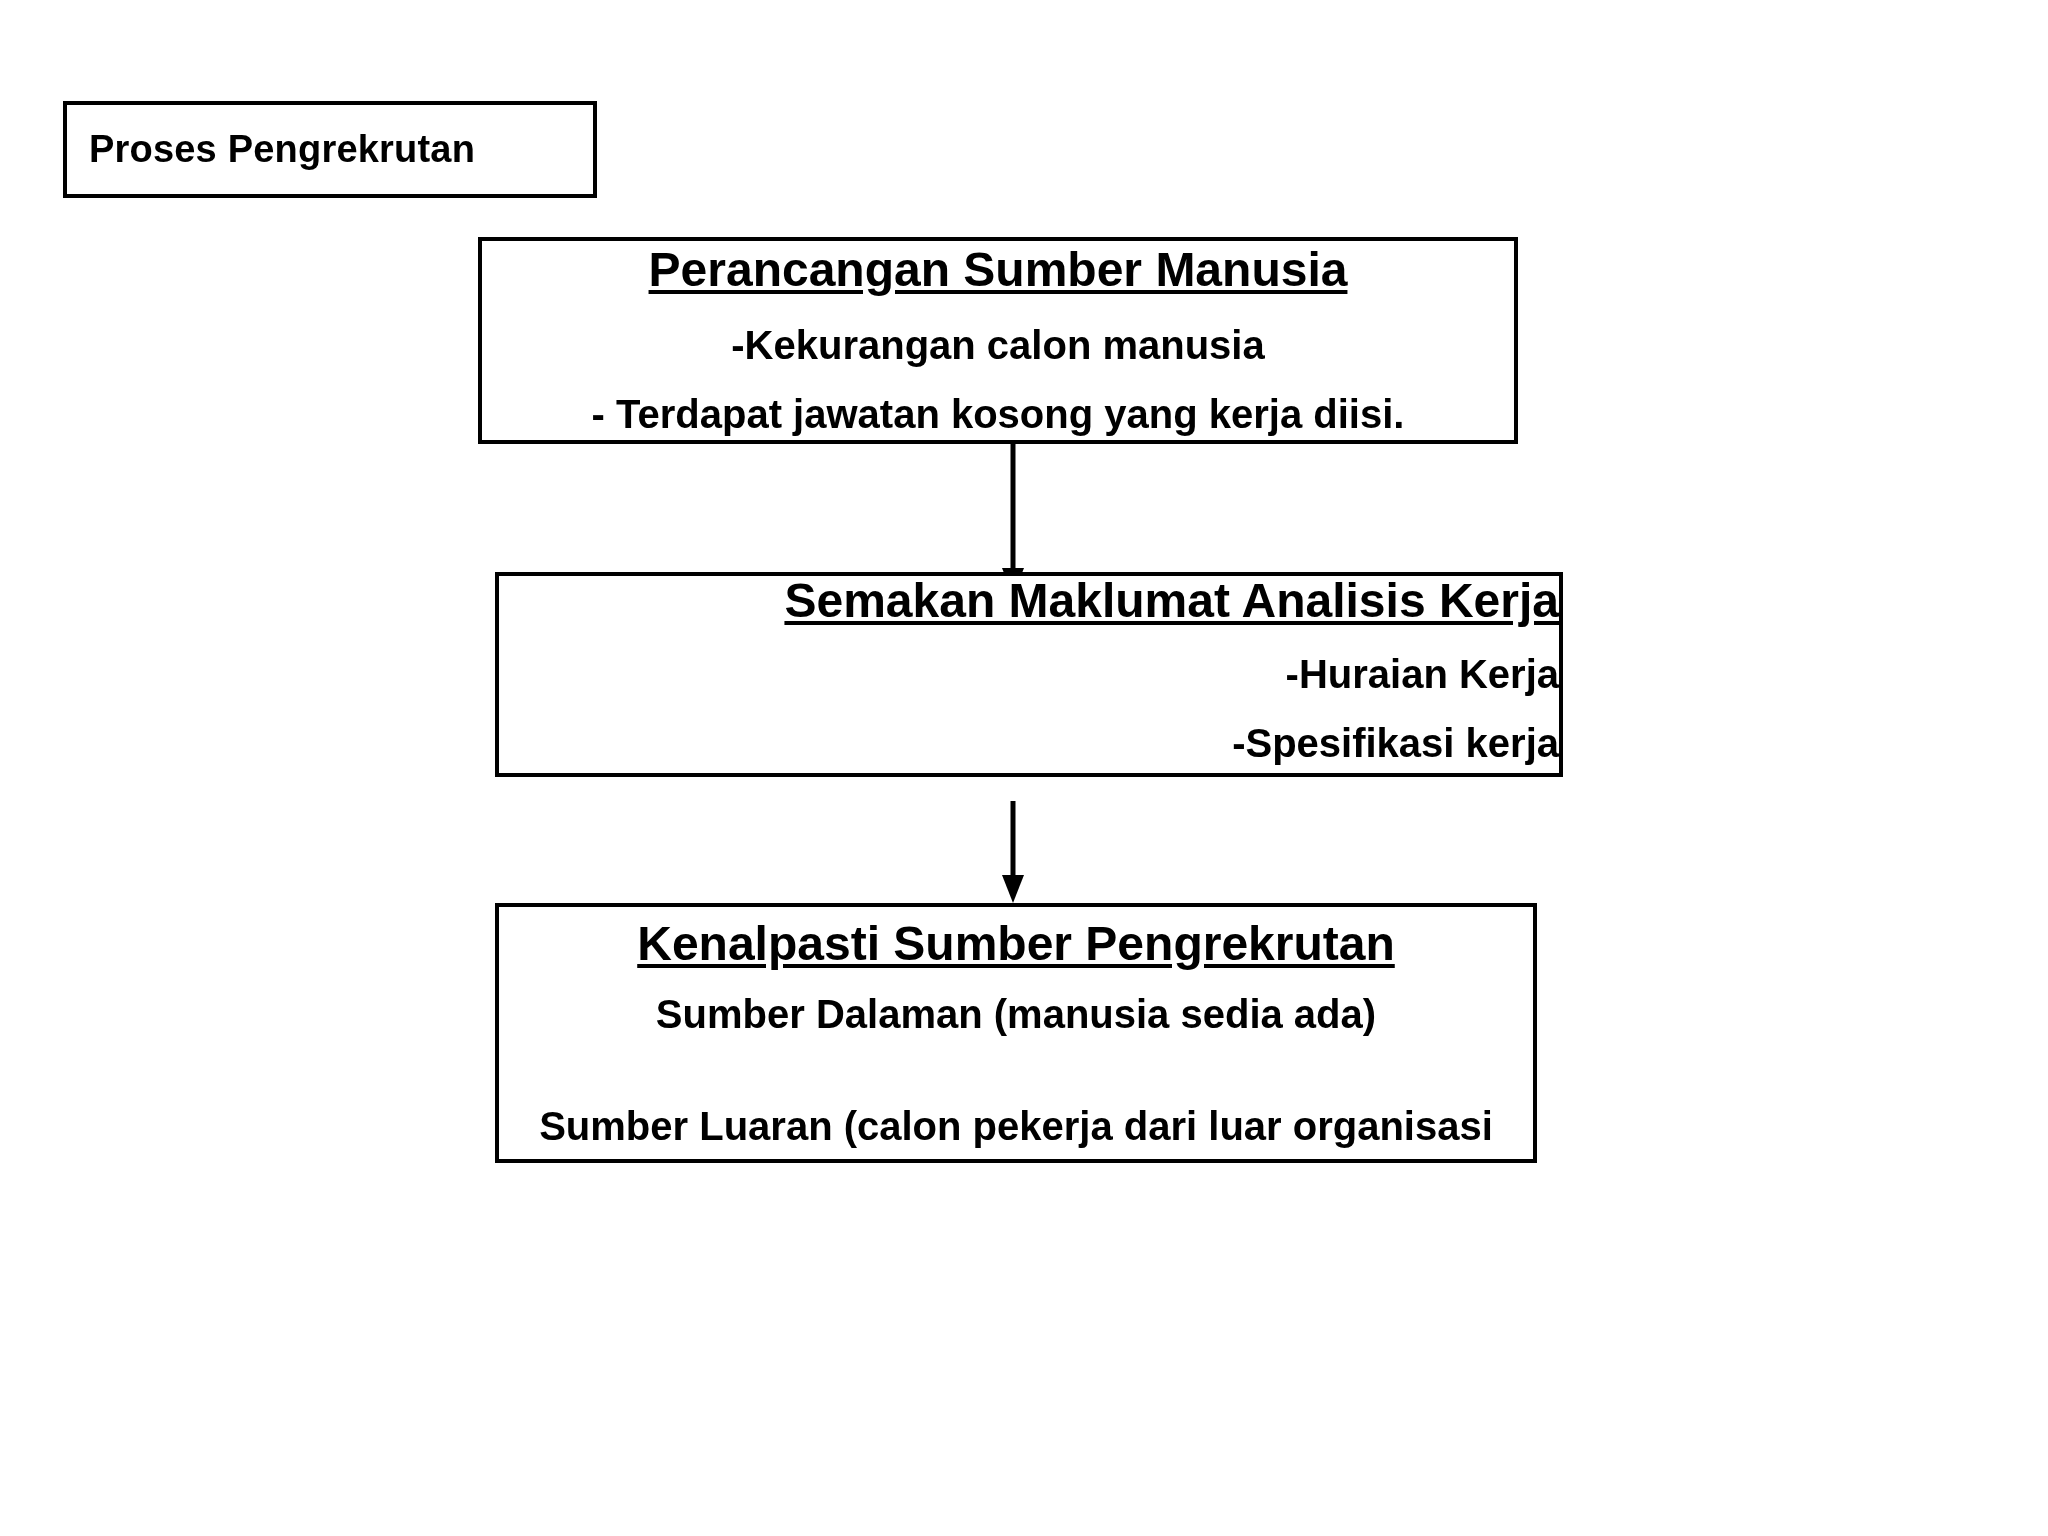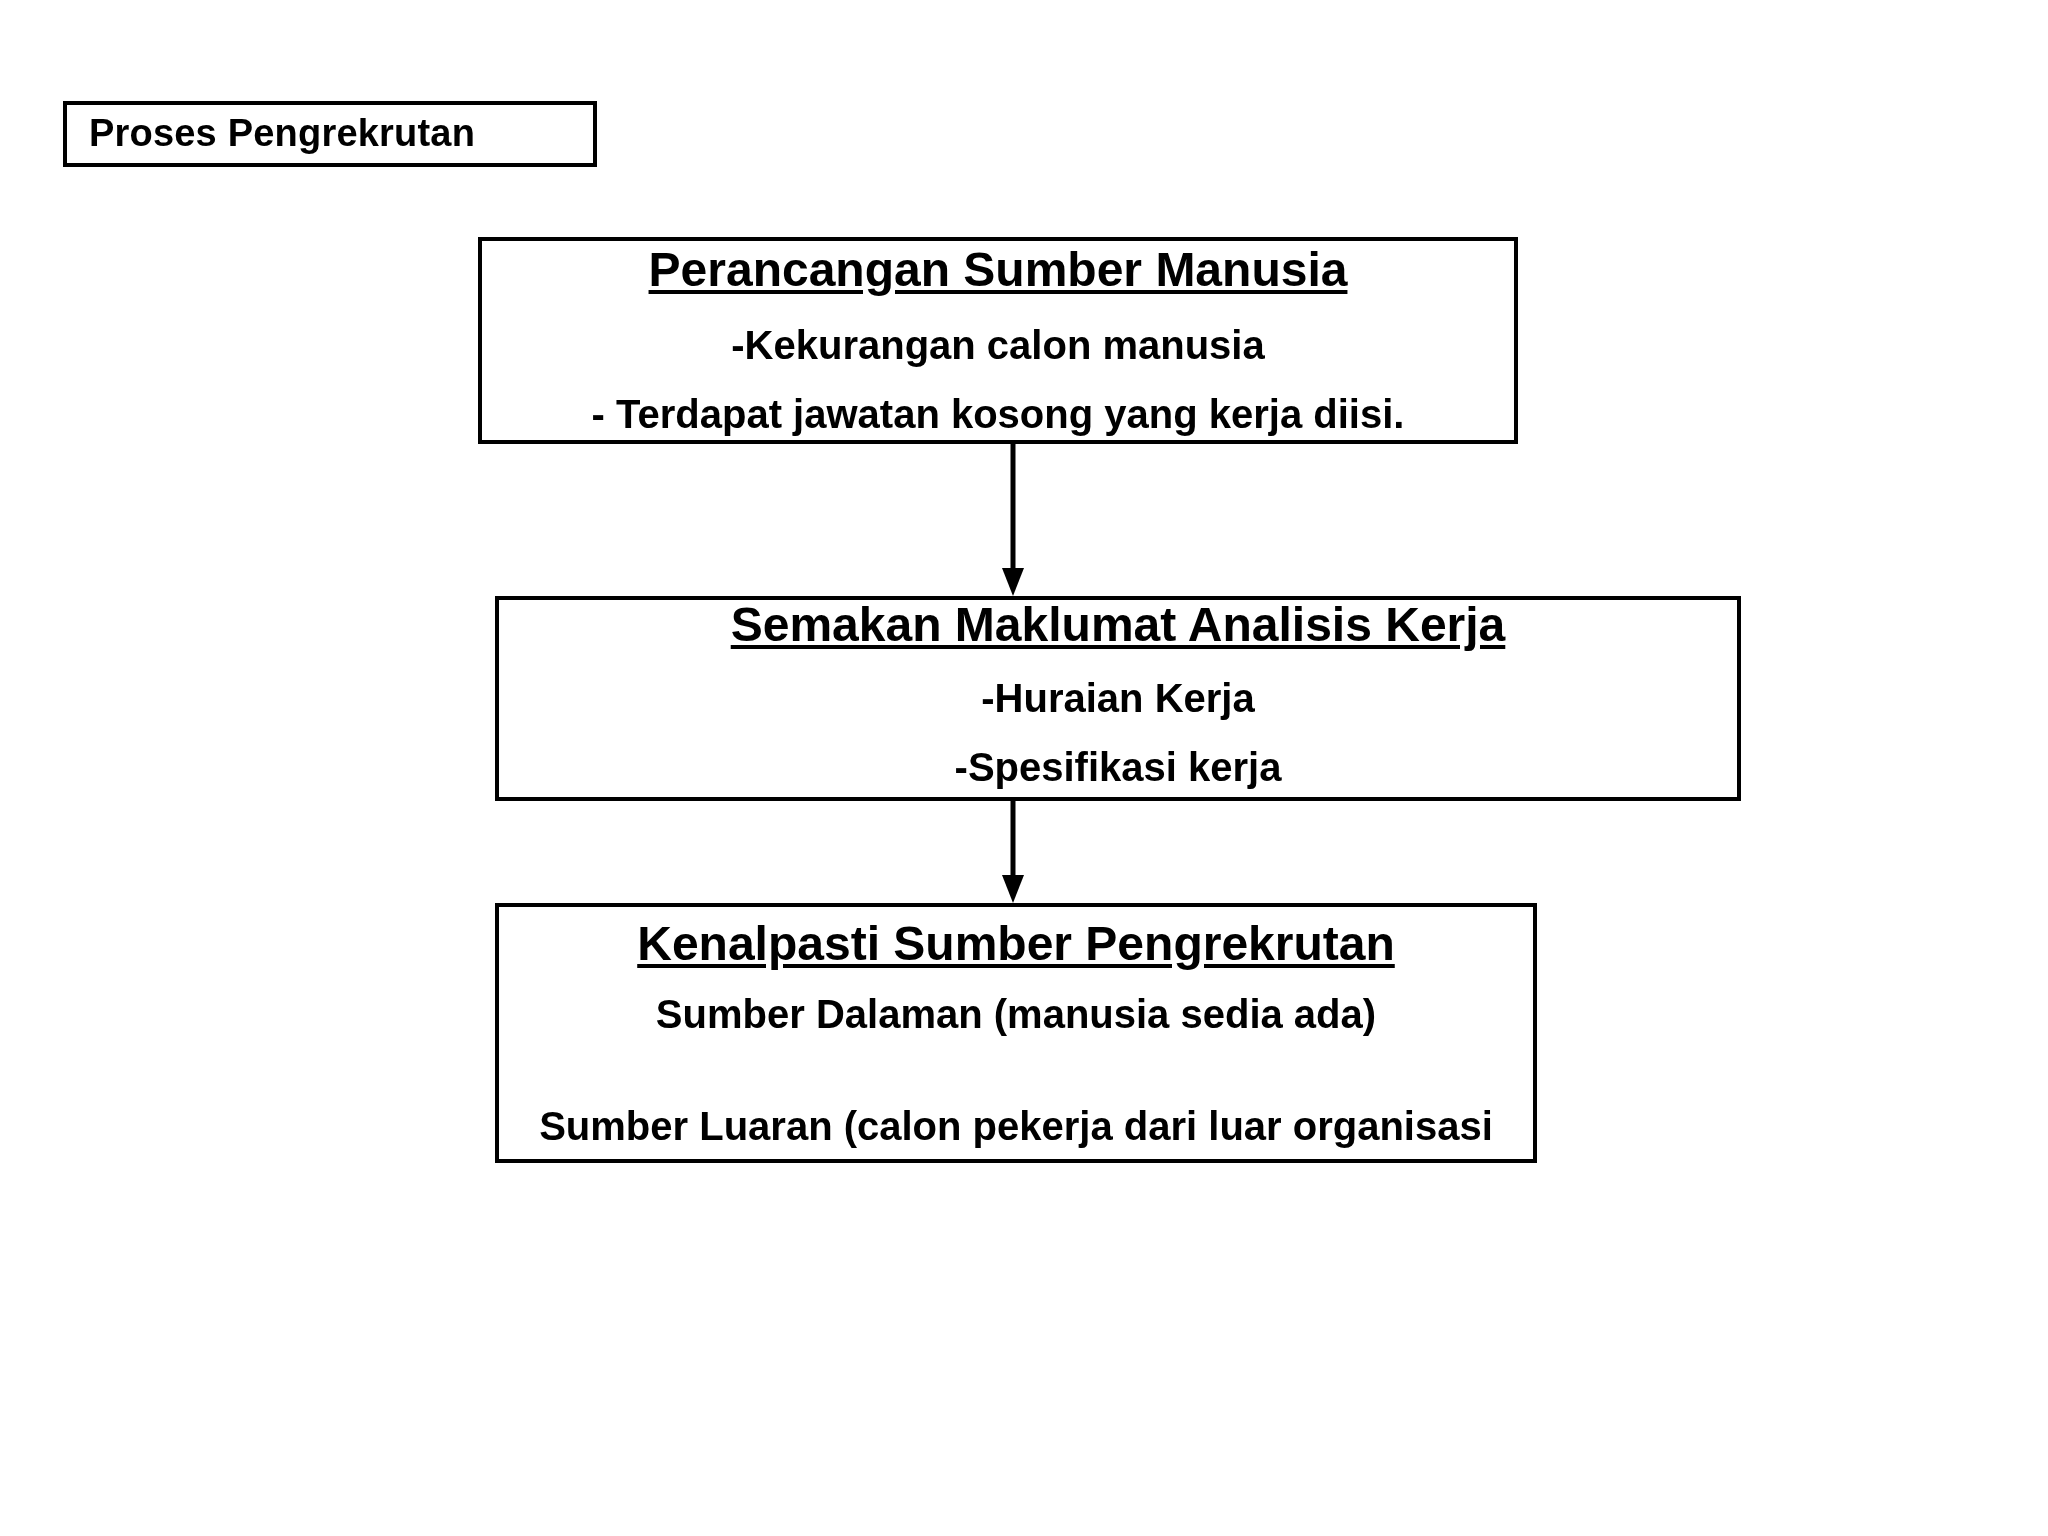--- a/index.html
+++ b/index.html
@@ -19,21 +19,21 @@
     background: #ffffff;
     overflow: hidden;
   }
 
   
   .title-box {
     position: absolute;
     left: 63px;
     top: 101px;
     width: 534px;
-    height: 66px;
+    height: 97px;
     border: 4px solid #000000;
     box-sizing: border-box;
     background: #ffffff;
     display: flex;
     align-items: center;
   }
   .title-box .title-text {
     padding-left: 22px;
     font-size: 38px;
     font-weight: bold;
@@ -80,23 +80,24 @@
     top: 237px;
     width: 1040px;
     height: 207px;
   }
   #box-1 .heading { margin-bottom: 26px; }
   #box-1 .line     { margin-bottom: 24px; }
   #box-1 .line:last-child { margin-bottom: 0; }
 
   #box-2 {
     left: 495px;
-    top: 596px;
-    width: 1246px;
+    top: 572px;
+    width: 1068px;
     height: 205px;
+    align-items: flex-end;
   }
   #box-2 .heading { margin-bottom: 24px; }
   #box-2 .line     { margin-bottom: 24px; }
   #box-2 .line:last-child { margin-bottom: 8px; }
 
   #box-3 {
     left: 495px;
     top: 903px;
     width: 1042px;
     height: 260px;

